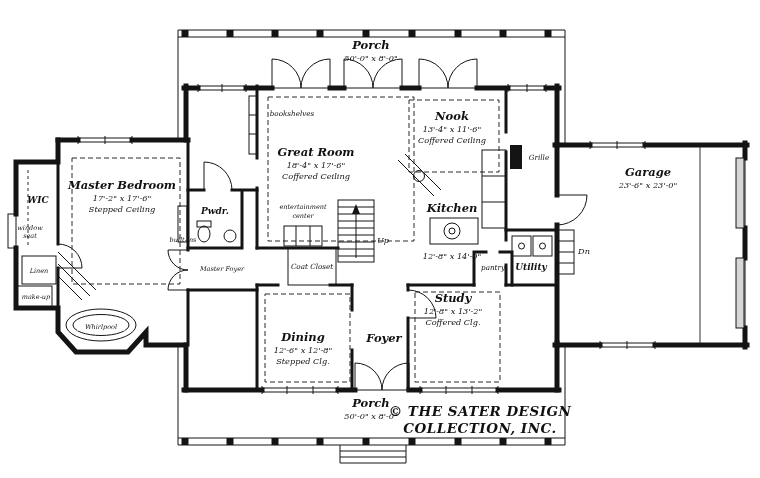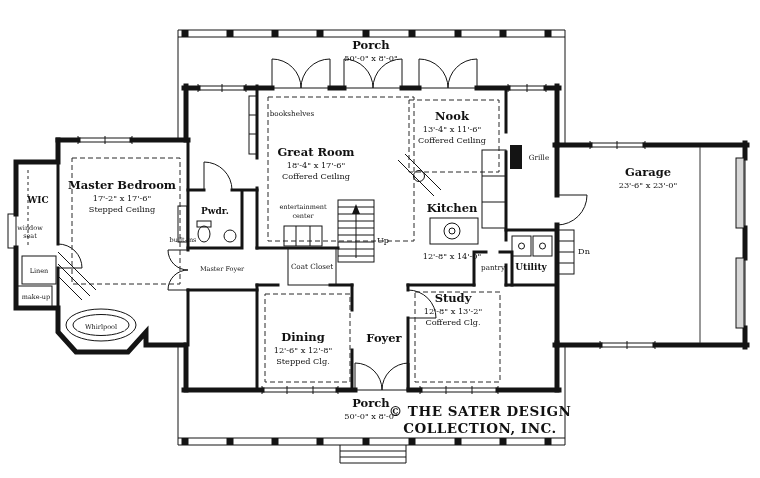--- a/index.html
+++ b/index.html
@@ -1,17 +1,17 @@
 <!DOCTYPE html>
 <html><head>
 <meta charset="utf-8">
 <style>
   html,body{margin:0;padding:0;background:#ffffff;}
   .page{position:relative;width:760px;height:478px;background:#ffffff;overflow:hidden;
-        font-family:"DejaVu Serif",serif;}
+        font-family:"DejaVu Serif",serif;font-style:italic;}
   svg{display:block;}
   .t-name{font-family:"DejaVu Serif",serif;font-weight:bold;font-size:11.5px;fill:#111;text-anchor:middle;}
   .t-med {font-family:"DejaVu Serif",serif;font-weight:bold;font-size:9px;fill:#111;text-anchor:middle;}
   .t-dim {font-family:"DejaVu Serif",serif;font-size:8.2px;fill:#111;text-anchor:middle;}
   .t-small{font-family:"DejaVu Serif",serif;font-size:7.2px;fill:#111;text-anchor:middle;}
   .t-tiny{font-family:"DejaVu Serif",serif;font-size:6.5px;fill:#111;text-anchor:middle;}
   .t-copy{font-family:"DejaVu Serif",serif;font-weight:bold;font-size:13.5px;fill:#111;
           text-anchor:middle;letter-spacing:.5px;}
   .wall-ext{stroke:#141414;stroke-width:5;fill:none;stroke-linecap:square;}
   .wall-int{stroke:#141414;stroke-width:3;fill:none;stroke-linecap:square;}

